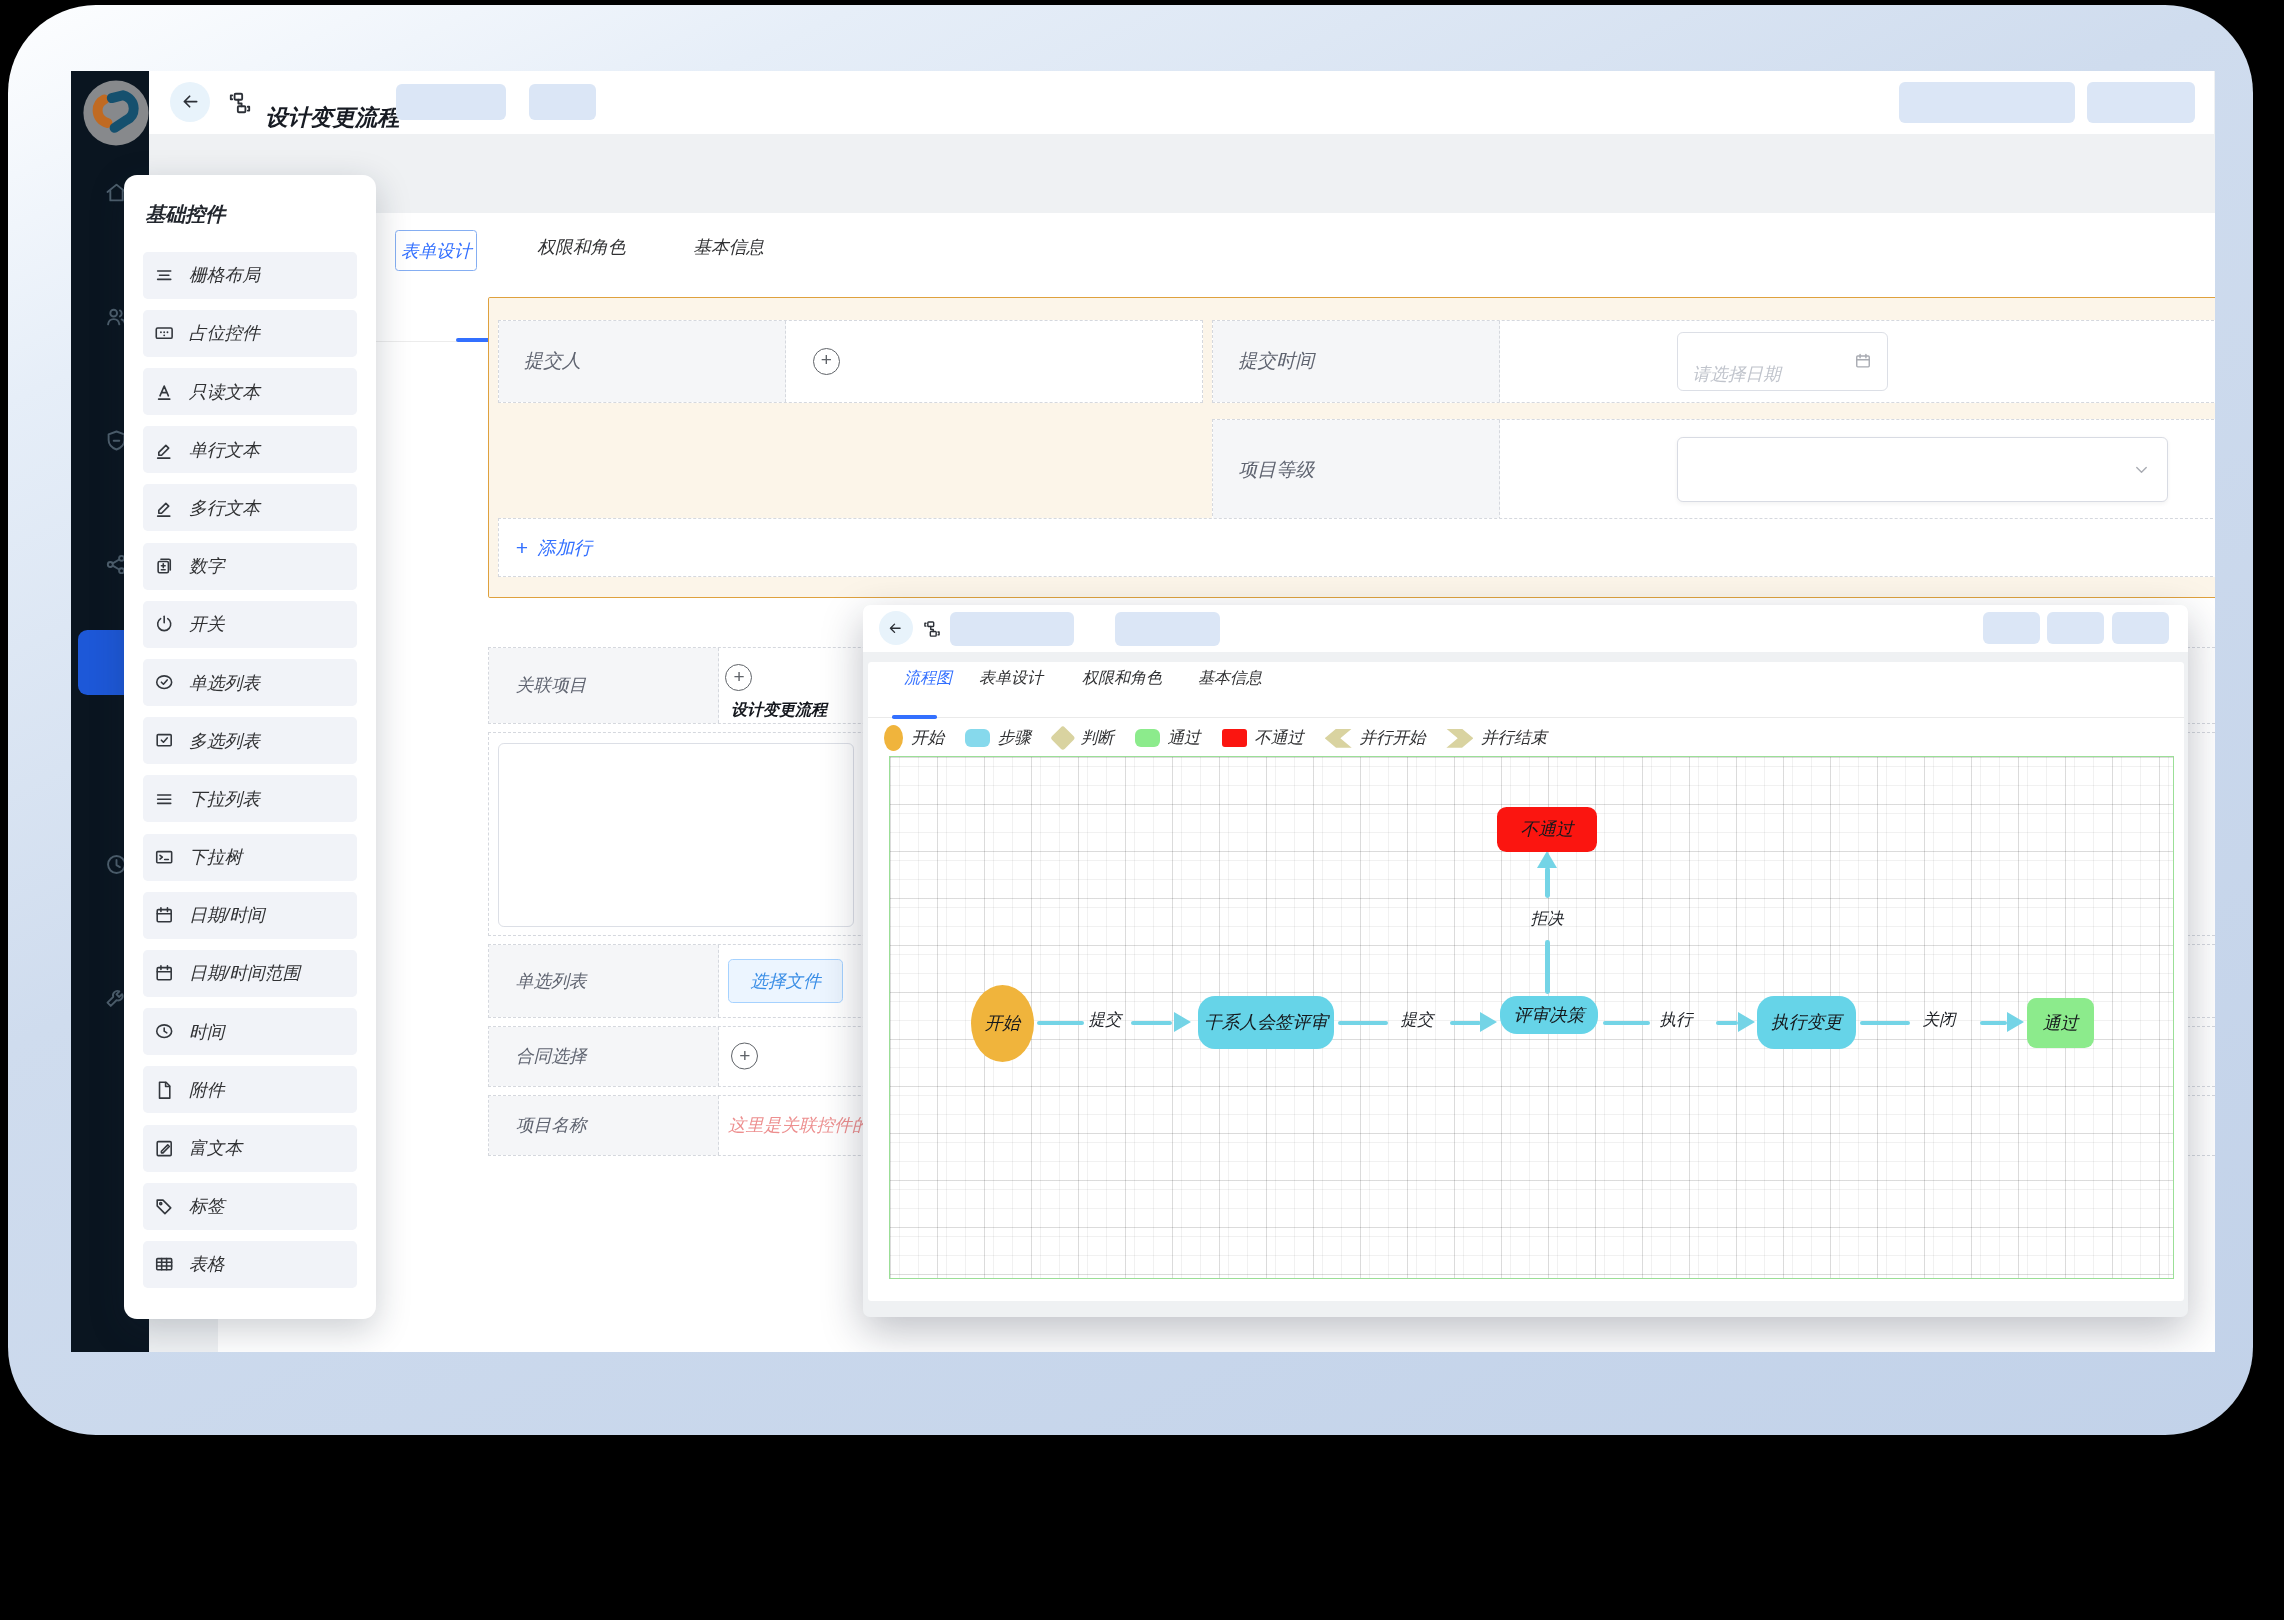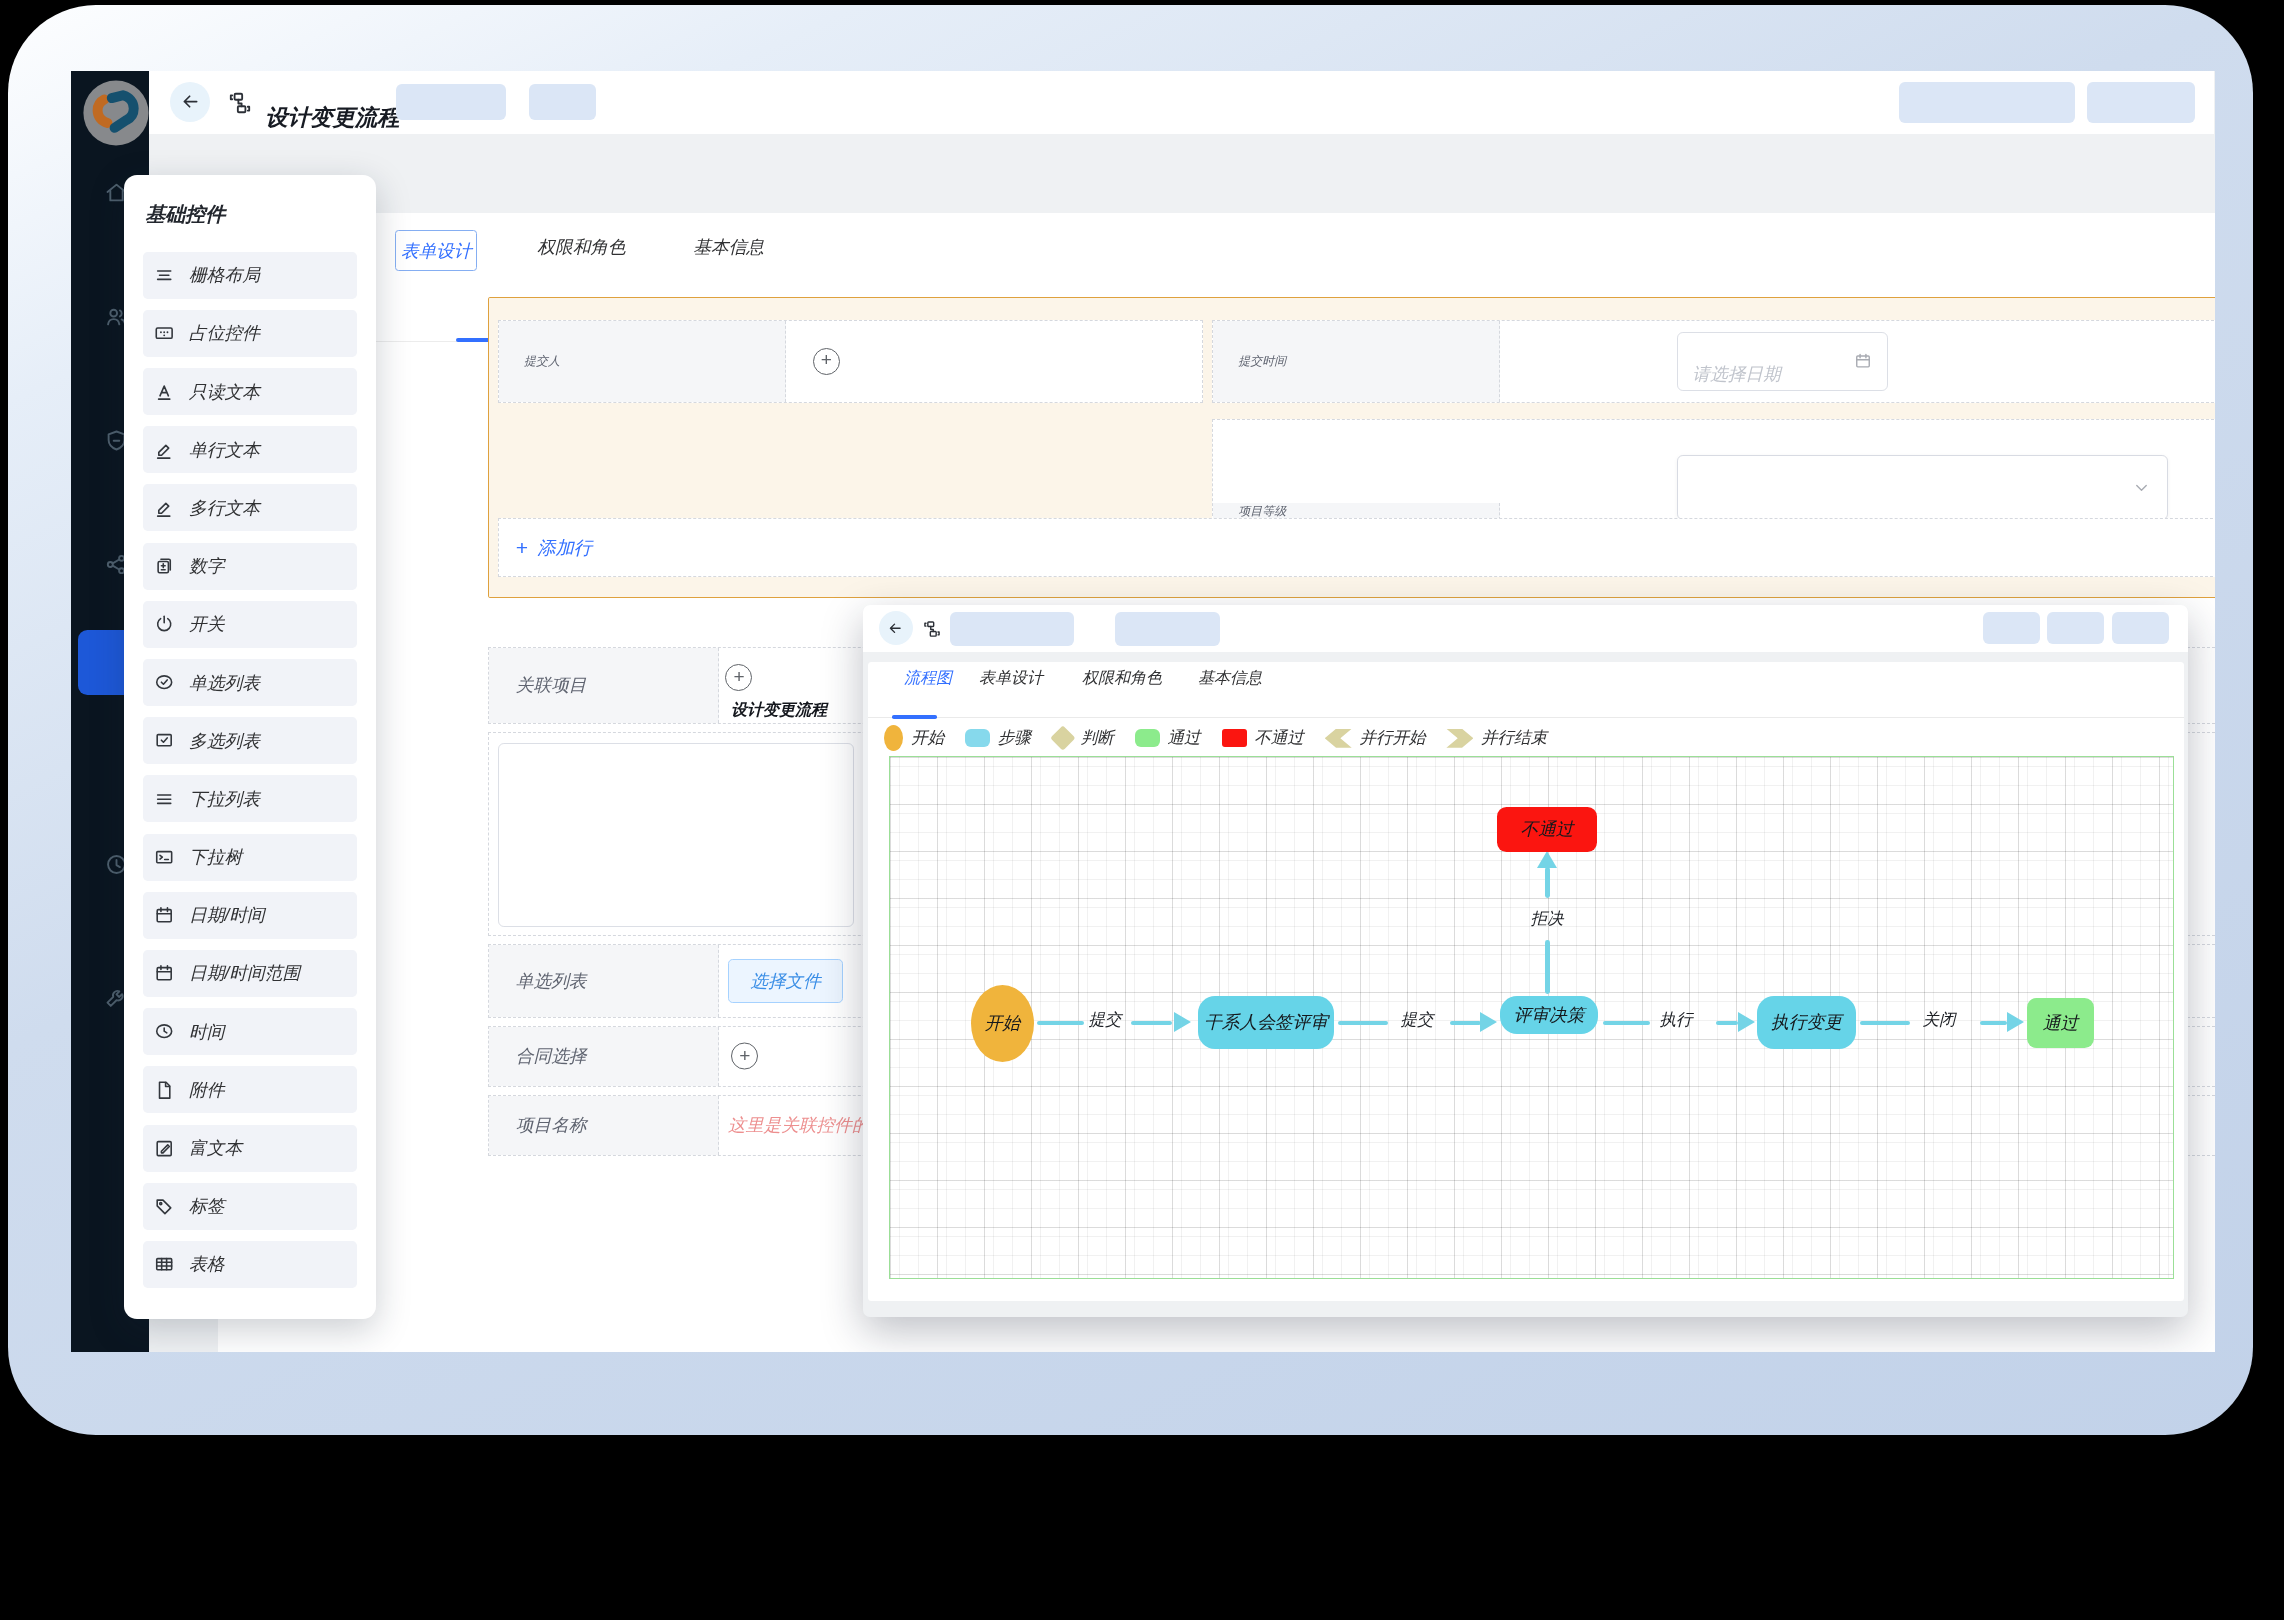--- a/index.html
+++ b/index.html
@@ -36,26 +36,26 @@
       display:grid;place-items:center;font-size:17.7px;color:#3370ff;background:#fff;cursor:pointer;}
   .m-tab-perm{left:319px;}
   .m-tab-info{left:475px;}
   .card-divider{position:absolute;left:0;top:128px;width:100%;height:1.2px;background:#ececec;}
   .tab-indicator{position:absolute;left:238px;top:125px;width:39px;height:4.7px;background:#3370ff;border-radius:2.4px;}
   
   .orange-box{position:absolute;left:270px;top:84px;width:1757px;height:301px;background:#fcf5e9;
       border:1.8px solid #dfa13d;border-radius:1.8px;box-sizing:border-box;}
   .g-cell{position:absolute;border:1.2px dashed #d5d8de;background:#fff;display:flex;box-sizing:border-box;}
   .g-label{width:287px;background:#f5f6f8;border-right:1.2px dashed #d5d8de;display:flex;align-items:center;
-      padding-left:25px;font-size:12px;color:#5f6470;box-sizing:border-box;flex:none;}
+      padding-left:25px;font-size:19px;color:#5f6470;box-sizing:border-box;flex:none;}
   .g-field{flex:1;display:flex;align-items:center;position:relative;background:#fff;}
   .r1c1{left:8.8px;top:22px;width:705px;height:83px;}
   .r1c2{left:723px;top:22px;width:1022px;height:83px;}
   .r2c1{left:8.8px;top:121px;width:705px;height:83px;}
-  .r2c2{left:723px;top:121px;width:1022px;height:102px;align-items:flex-end;}
+  .r2c2{left:723px;top:121px;width:1022px;height:102px;}
   .g-addrow{position:absolute;left:8.8px;top:220px;width:1735px;height:59px;border:1.2px dashed #d5d8de;background:#fff;
       display:flex;align-items:center;padding-left:16.5px;box-sizing:border-box;}
   .addrow-link{display:flex;align-items:center;gap:9.4px;color:#3370ff;font-size:18.3px;cursor:pointer;}
   .addrow-plus{font-size:21px;line-height:1;}
   .plus{width:25px;height:25px;border:1.8px solid #5f6368;border-radius:50%;position:relative;flex:none;}
   .plus::before{content:"+";position:absolute;left:50%;top:50%;transform:translate(-50%,-54%);font-size:19px;color:#5f6368;}
   .date-input{margin-left:177px;width:211px;height:59px;border:1.2px solid #dcdfe6;border-radius:5.9px;background:#fff;
       display:flex;align-items:center;padding:0 14px;box-sizing:border-box;cursor:text;}
   .date-ph{flex:1;font-size:17.7px;color:#c0c4cc;margin-top:25px;}
   .cal-ico{width:20px;height:20px;color:#a8abb2;}

